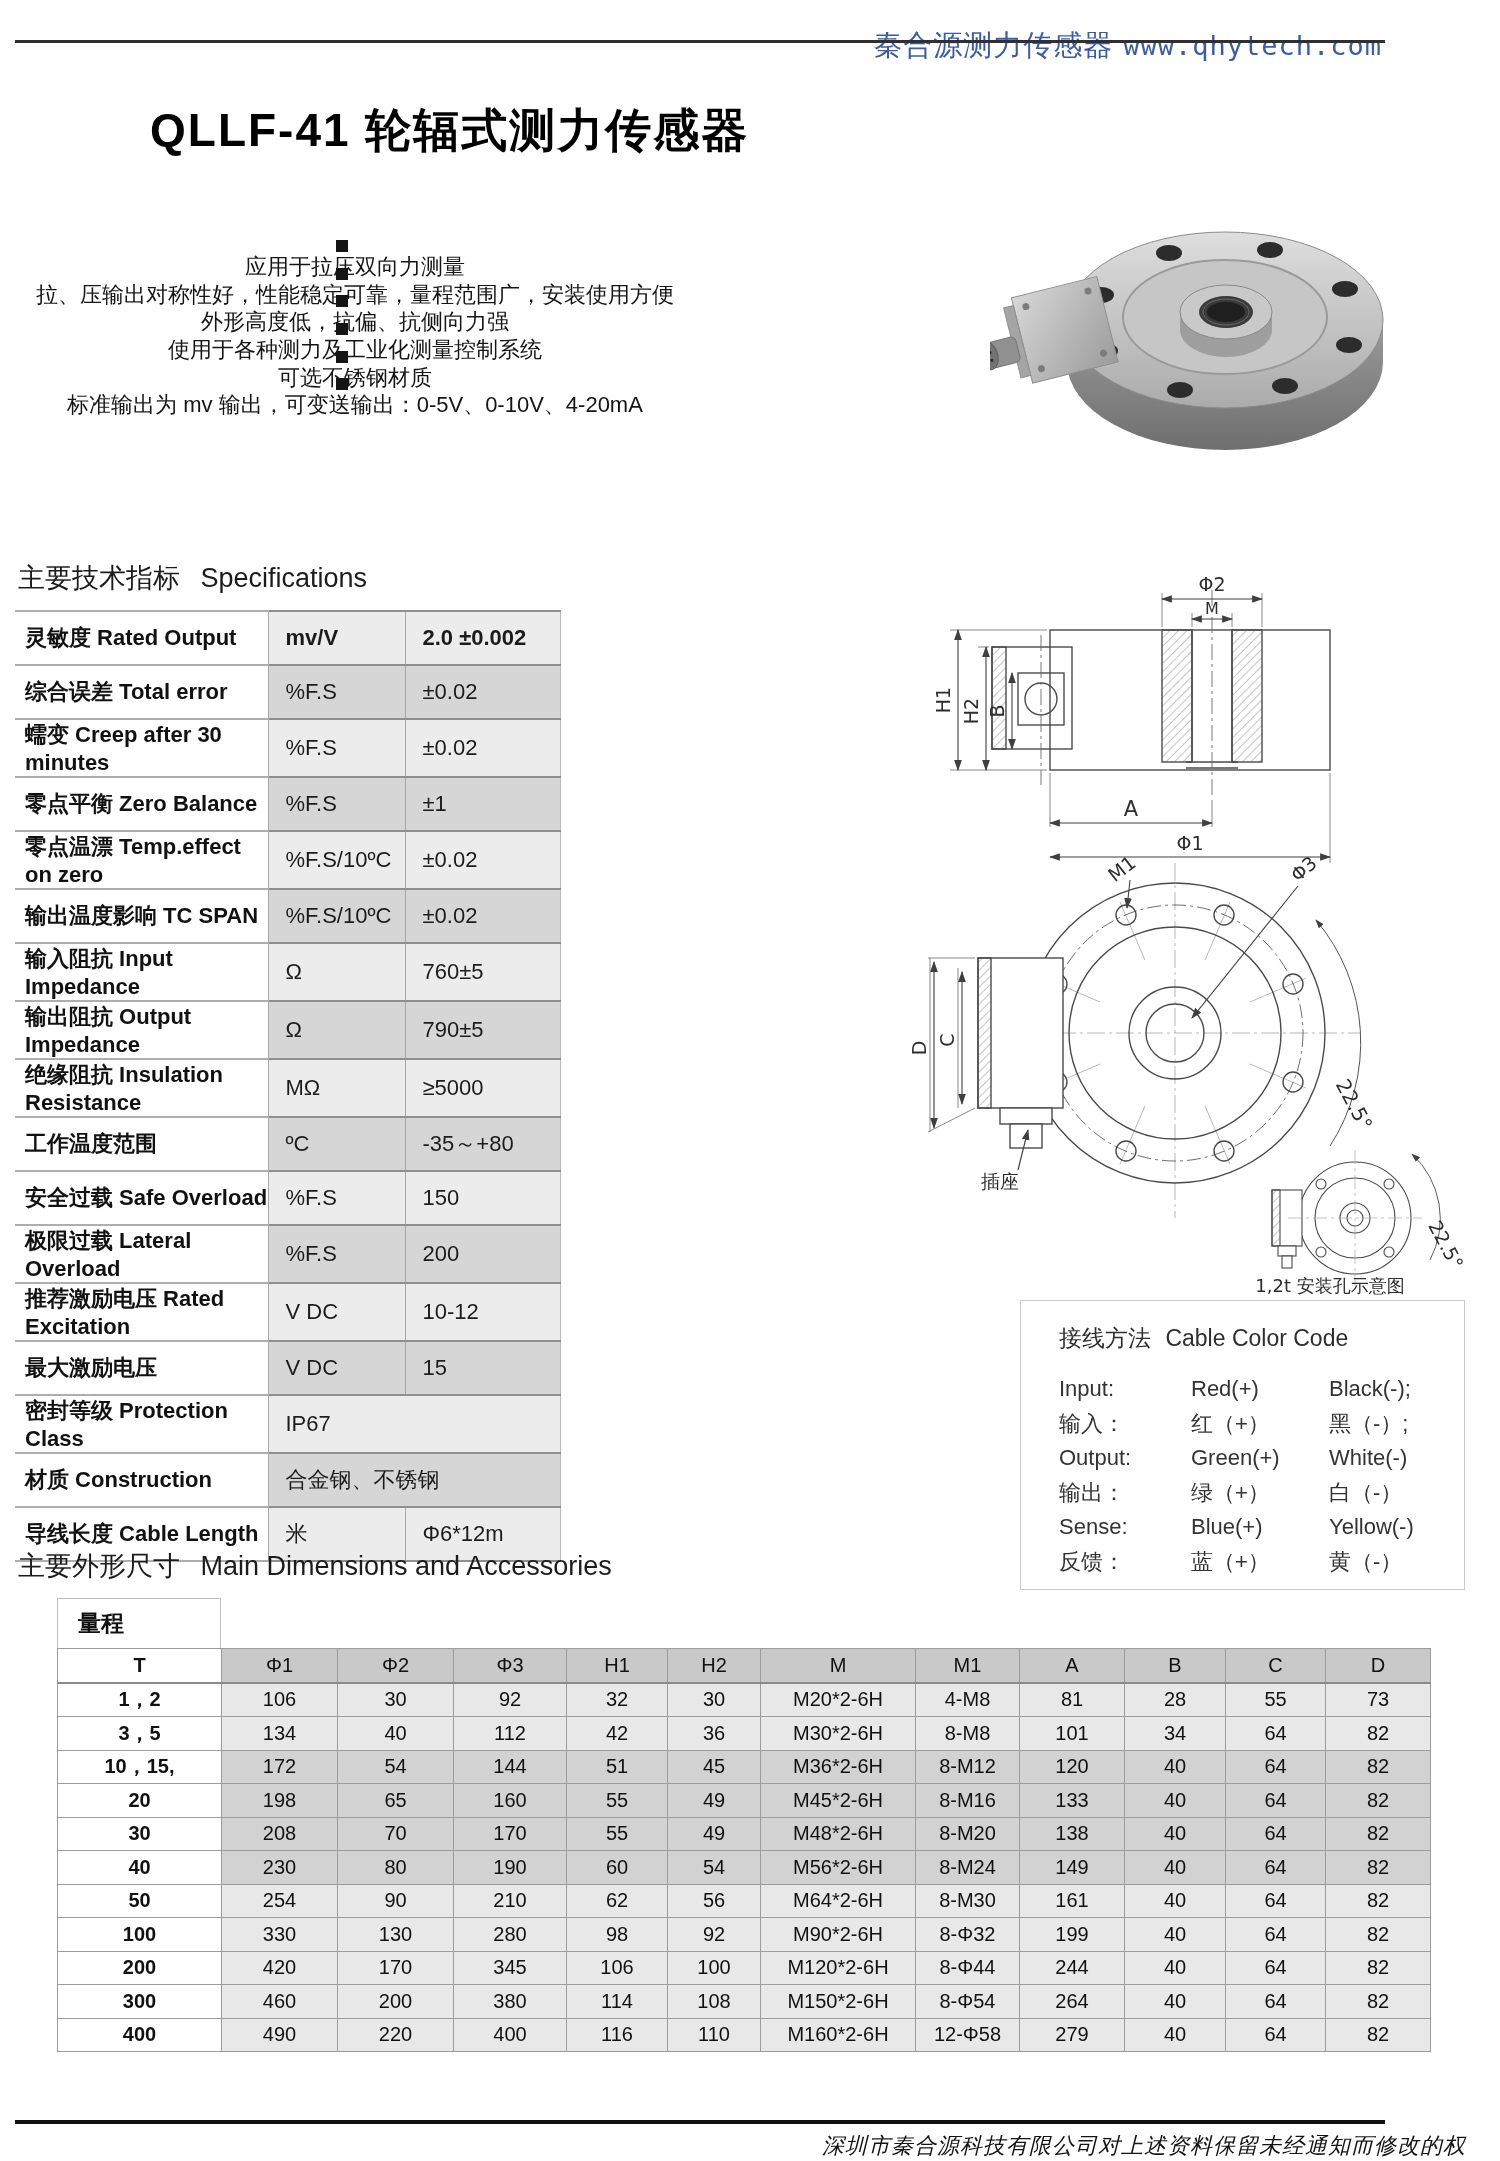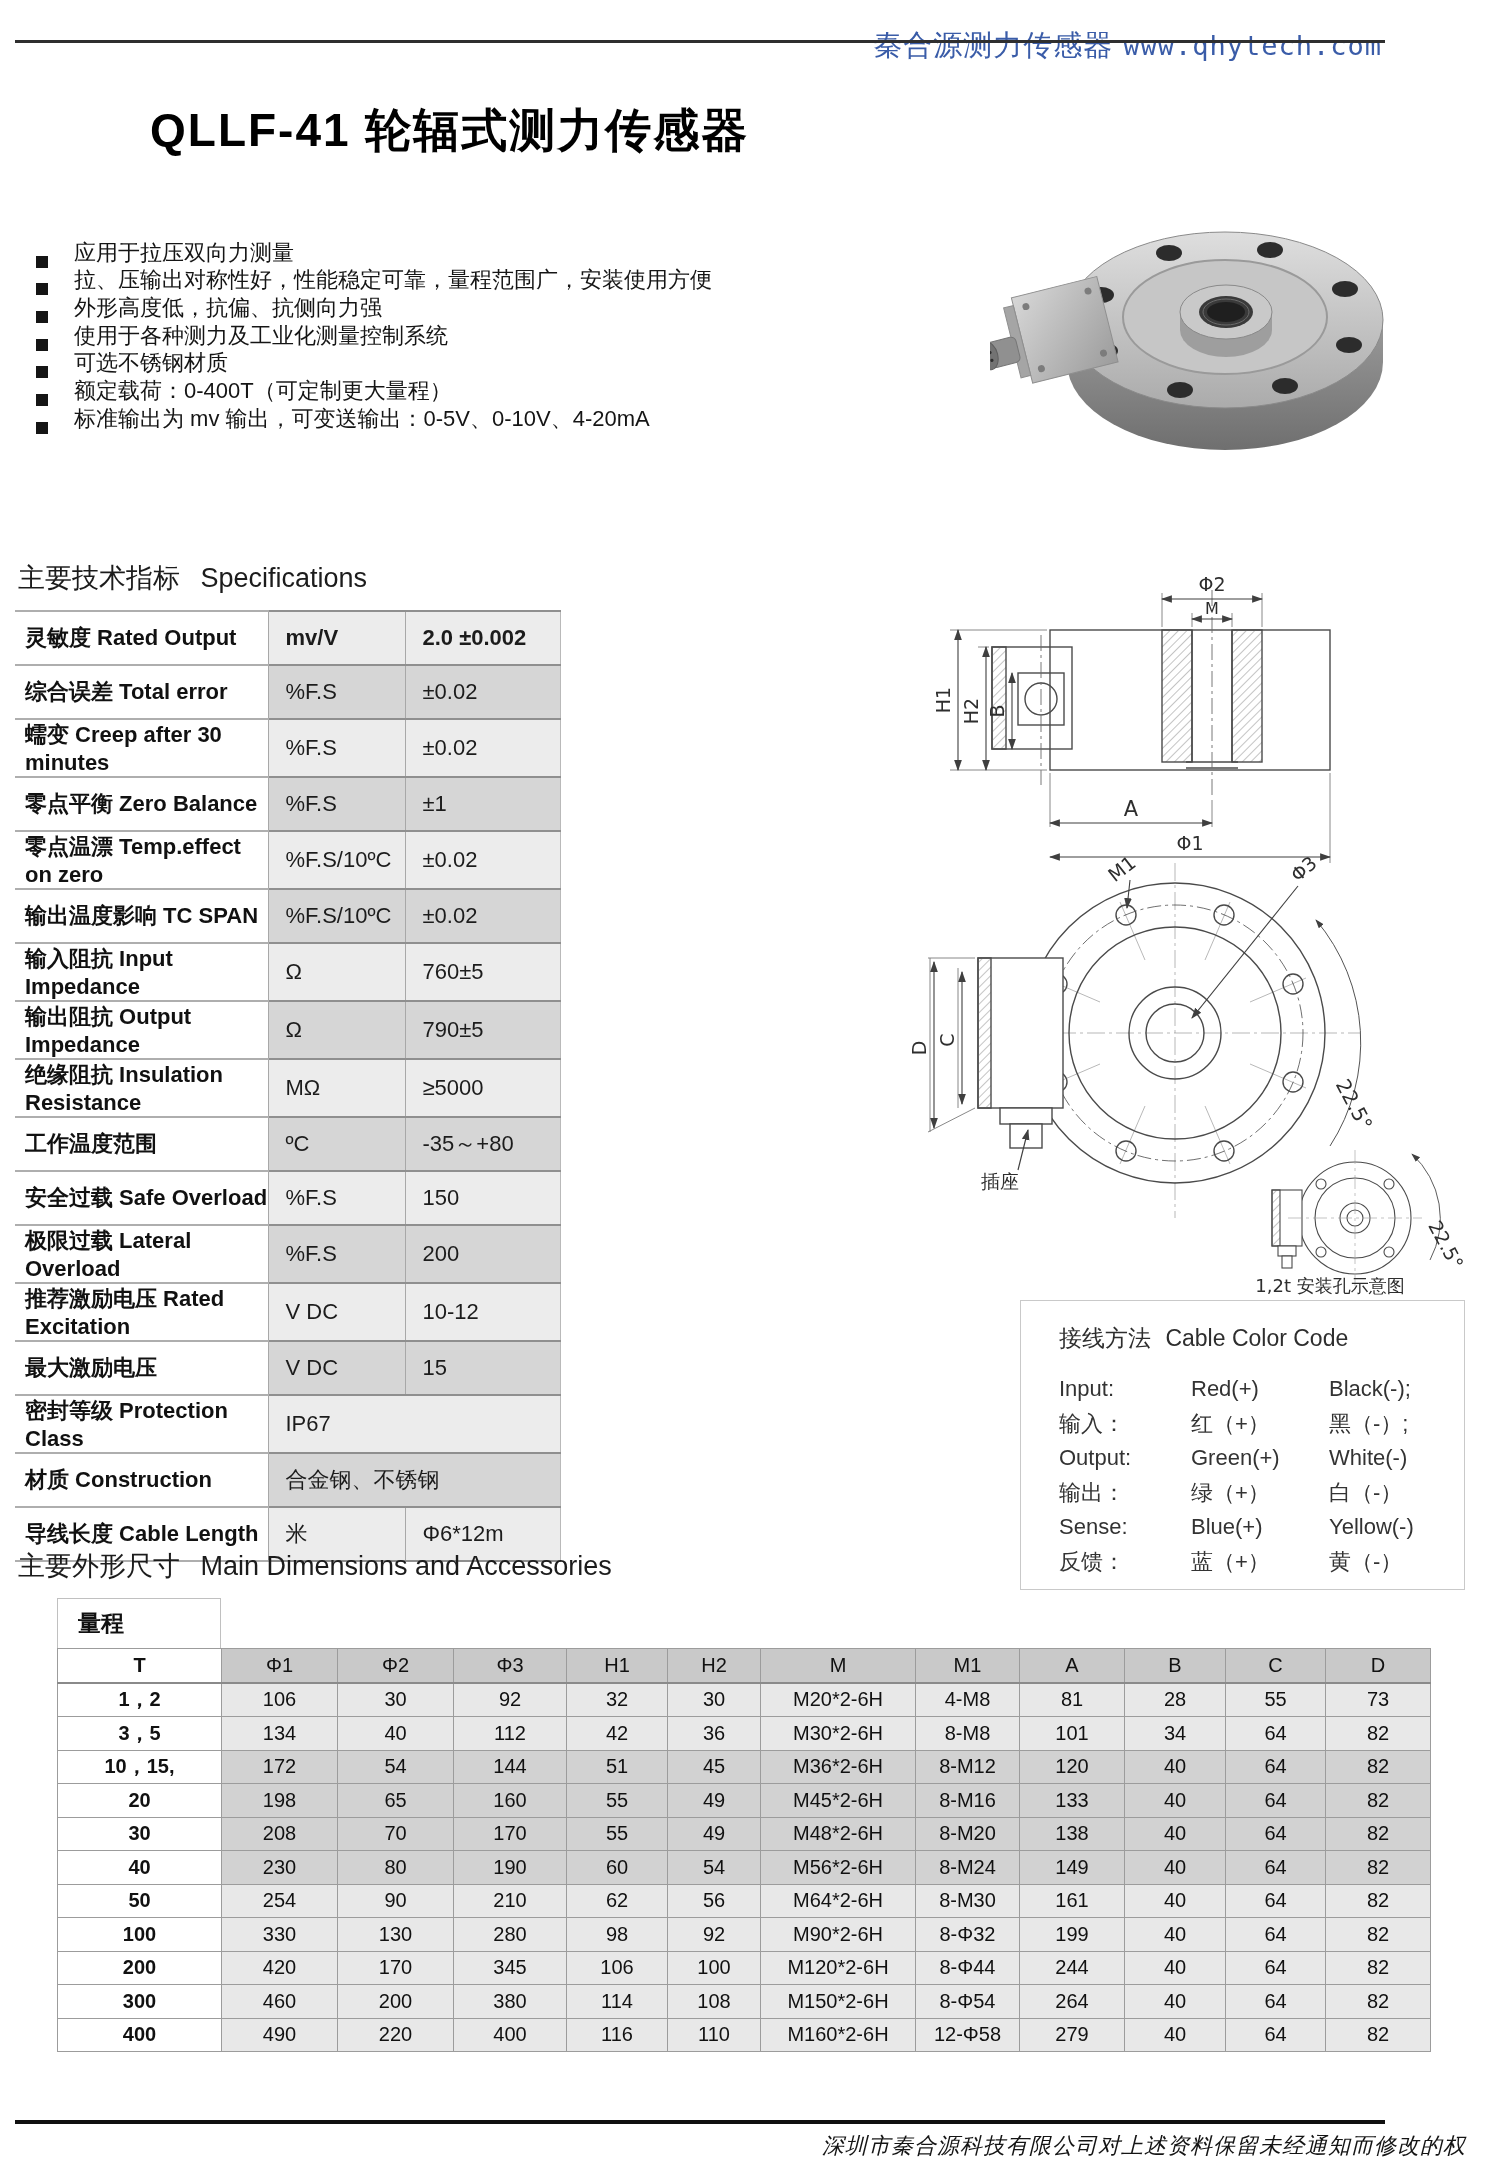--- a/index.html
+++ b/index.html
@@ -11,21 +11,21 @@
          display:flex;align-items:baseline;gap:10px;letter-spacing:1px;margin-top:20px;}
   .brand .url{font-family:"DejaVu Sans Mono", monospace;font-size:27px;}
   .header-rule{position:absolute;left:15px;top:40px;width:1370px;height:3px;background:#2f2f2f;}
 
   
   .title{position:absolute;top:100px;left:150px;width:700px;text-align:left;
          font-size:46px;font-weight:bold;letter-spacing:2px;color:#000;}
 
   
   .features{position:absolute;left:36px;top:240px;}
-  .feature{display:flex;align-items:flex-end;height:27.7px;font-size:22px;color:#151515;}
+  .feature{display:flex;align-items:center;height:27.7px;font-size:22px;color:#151515;flex-direction:column;}
   .bullet-sq{width:12px;height:12px;background:#151515;margin-right:26px;flex:none;}
 
   
   .sec-heading{font-size:27px;color:#1c1c1c;}
   .sec-heading .en{margin-left:13px;}
   .spec-heading{position:absolute;left:18px;top:560px;}
   .dims-heading{position:absolute;left:18px;top:1548px;}
 
   
   .spec-table{position:absolute;left:15px;top:610px;width:545px;border-collapse:collapse;table-layout:fixed;}
@@ -93,24 +93,20 @@
         <span class="bullet-sq"></span>
         <span>外形高度低，抗偏、抗侧向力强</span>
       </div>
       <div class="feature">
         <span class="bullet-sq"></span>
         <span>使用于各种测力及工业化测量控制系统</span>
       </div>
       <div class="feature">
         <span class="bullet-sq"></span>
         <span>可选不锈钢材质</span>
-      </div>
-      <div class="feature">
-        <span class="bullet-sq"></span>
-        <span>额定载荷：0-400T（可定制更大量程）</span>
       </div>
       <div class="feature">
         <span class="bullet-sq"></span>
         <span>标准输出为 mv 输出，可变送输出：0-5V、0-10V、4-20mA</span>
       </div>
     </div>
 
   <svg style="position:absolute;left:990px;top:220px;" width="410" height="230" viewBox="0 0 410 230">
     <defs>
       <linearGradient id="gFace" x1="0" y1="0" x2="0" y2="1">

